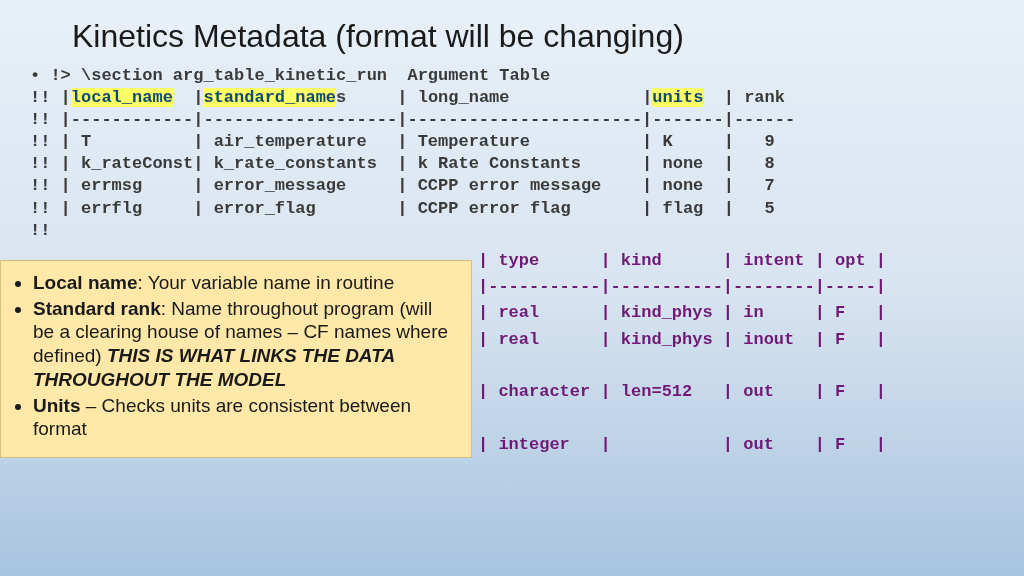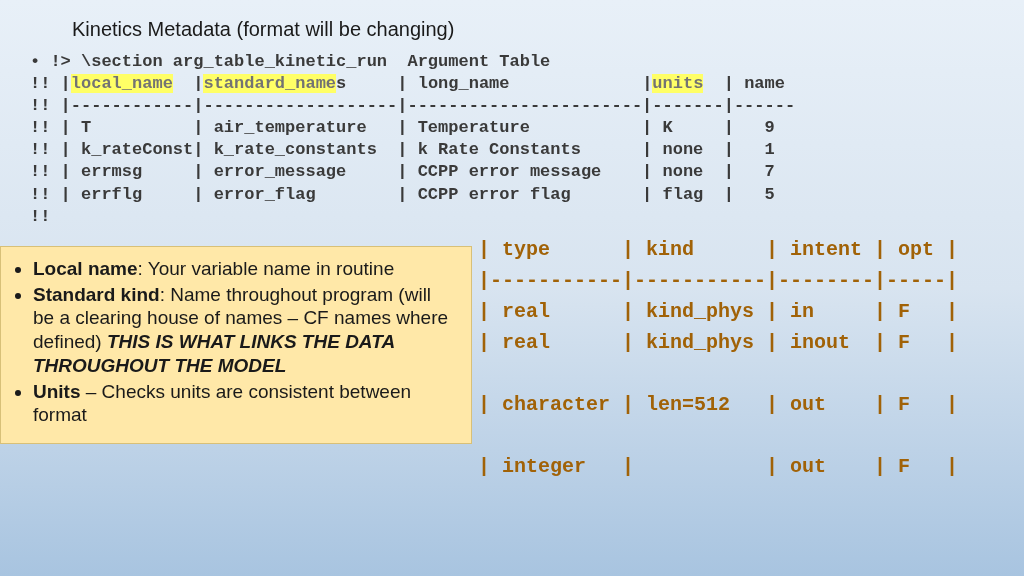--- a/index.html
+++ b/index.html
@@ -5,35 +5,35 @@
   * { margin: 0; padding: 0; box-sizing: border-box; }
   body {
     width: 1024px;
     height: 576px;
     background: linear-gradient(180deg, #e8f0f8 0%, #d8e4f0 50%, #a8c4e0 100%);
     font-family: Arial, Helvetica, sans-serif;
     overflow: hidden;
     position: relative;
   }
   .title {
-    font-size: 20px;
+    font-size: 32px;
     color: #1a1a1a;
     padding: 18px 0 10px 72px;
     font-weight: normal;
   }
   .code-block {
     font-family: "Courier New", Courier, monospace;
     font-size: 17px;
     color: #3a3a3a;
     font-weight: bold;
     line-height: 1.3;
     padding-left: 30px;
     white-space: pre;
   }
-  .hl { background: #ffff66; color: #737373; }
+  .hl { background: #ffff66; color: #0c4a6e; }
   .lower-wrap {
     position: relative;
     margin-top: 6px;
   }
   .callout {
     position: absolute;
     left: 0;
     top: 12px;
     width: 472px;
     background: #ffe8a8;
@@ -44,58 +44,58 @@
     line-height: 1.25;
   }
   .callout ul { list-style: disc; padding-left: 18px; }
   .callout li { margin-bottom: 2px; }
   .callout .emph { font-weight: bold; font-style: italic; }
   .right-table {
     position: absolute;
     left: 478px;
     top: 0;
     font-family: "Courier New", Courier, monospace;
-    font-size: 20px;
-    color: #a16207;
+    font-size: 17px;
+    color: #701a75;
     font-weight: bold;
     line-height: 1.55;
     white-space: pre;
   }
   .b { font-weight: bold; }
 </style>
 </head>
 <body>
 
 <h1 class="title">Kinetics Metadata (format will be changing)</h1>
 
 <div class="code-block">• <span>!&gt; \section arg_table_kinetic_run  Argument Table</span>
-<span><span>!! |</span><span class="hl">local_name</span><span>  |</span><span class="hl">standard_name</span><span>s     | long_name             |</span><span class="hl">units</span><span>  | name</span></span>
+<span><span>!! |</span><span class="hl">local_name</span><span>  |</span><span class="hl">standard_name</span><span>s     | long_name             |</span><span class="hl">units</span><span>  | rank</span></span>
 <span>!! |------------|-------------------|-----------------------|-------|------</span>
 <span>!! | T          | air_temperature   | Temperature           | K     |   9</span>
-<span>!! | k_rateConst| k_rate_constants  | k Rate Constants      | none  |   1</span>
+<span>!! | k_rateConst| k_rate_constants  | k Rate Constants      | none  |   8</span>
 <span>!! | errmsg     | error_message     | CCPP error message    | none  |   7</span>
 <span>!! | errflg     | error_flag        | CCPP error flag       | flag  |   5</span>
 <span>!!</span></div>
 
 <div class="lower-wrap">
   <div class="right-table"><span>| type      | kind      | intent | opt |</span>
 <span>|-----------|-----------|--------|-----|</span>
 <span>| real      | kind_phys | in     | F   |</span>
 <span>| real      | kind_phys | inout  | F   |</span>
 <span></span>
 <span>| character | len=512   | out    | F   |</span>
 <span></span>
 <span>| integer   |           | out    | F   |</span></div>
 
   <div class="callout">
     <ul>
       <li>
         <span class="b">Local name</span><span>: Your variable name in routine</span>
       </li>
       <li>
-        <span class="b">Standard kind</span><span>: Name throughout program (will be a clearing house of names – CF names where defined) </span><span class="emph">THIS IS WHAT LINKS THE DATA THROUGHOUT THE MODEL</span>
+        <span class="b">Standard rank</span><span>: Name throughout program (will be a clearing house of names – CF names where defined) </span><span class="emph">THIS IS WHAT LINKS THE DATA THROUGHOUT THE MODEL</span>
       </li>
       <li>
         <span class="b">Units</span><span> – Checks units are consistent between format</span>
       </li>
     </ul>
   </div>
 </div>
 
 </body></html>

